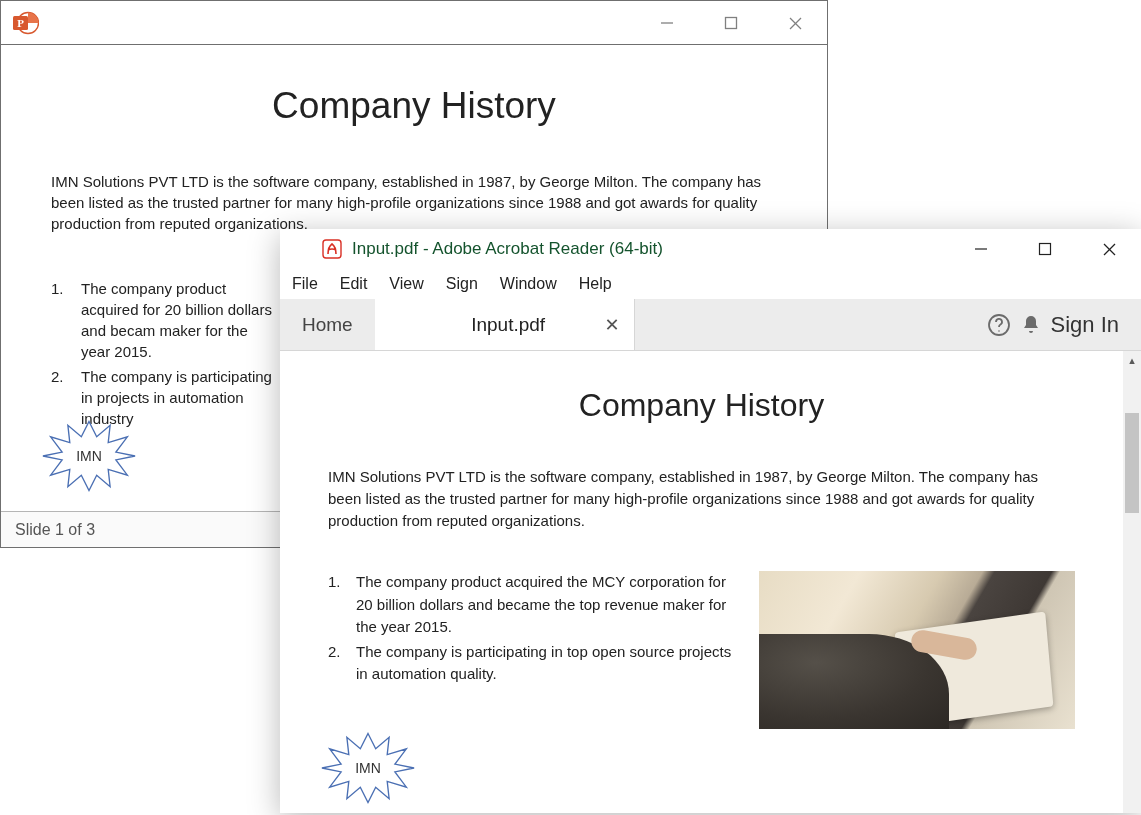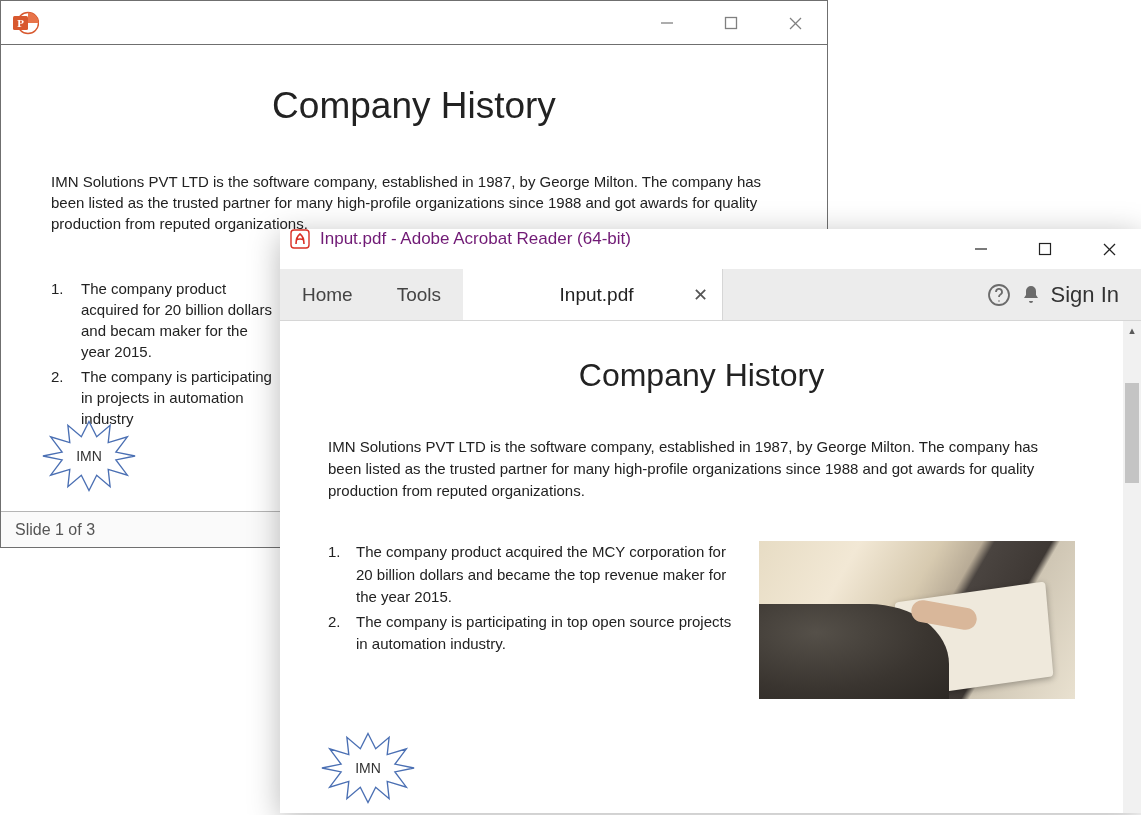--- a/index.html
+++ b/index.html
@@ -94,25 +94,26 @@
     position: absolute;
     left: 280px; top: 229px;
     width: 861px;
     height: 584px;
     background: #fff;
     box-shadow: 0 6px 30px rgba(0,0,0,0.28);
     display: flex; flex-direction: column;
   }
   .ac-titlebar {
     height: 40px;
-    display: flex; 
+    display: flex; align-items: center;
     padding-left: 10px;
     font-size: 17px;
-    color: #701a75;
-    position: relative;
+    color: #14532d;
+    position: relative;
+    margin-left: 32px;
   }
   .ac-logo { width: 20px; height: 20px; margin-right: 10px; }
   .ac-wincontrols {
     position: absolute; right: 0; top: 0; height: 40px;
     display: flex;
   }
   .ac-winc { width: 64px; display: flex; align-items: center; justify-content: center; }
   .ac-winc svg { stroke: #222; stroke-width: 1.2; fill: none; }
   .ac-menubar {
     height: 30px;
@@ -318,24 +319,31 @@
       </div>
       <div class="ac-winc">
         <svg width="15" height="15">
             <line x1="2" y1="2" x2="13" y2="13"></line>
             <line x1="13" y1="2" x2="2" y2="13"></line>
           </svg>
       </div>
     </div>
   </div>
 
+  <div class="ac-menubar">
+    <span>File</span>
+    <span>Edit</span>
+    <span>View</span>
+    <span>Sign</span>
+    <span>Window</span>
+    <span>Help</span>
+  </div>
 
   <div class="ac-toolbar">
     <div class="ac-toolbtn">Home</div>
-    <div class="ac-toolbtn">Tools</div>
     <div class="ac-tab">
       <span>Input.pdf</span>
       <span class="ac-tab-close">✕</span>
     </div>
     <div class="ac-toolright">
       <span class="ac-iconbtn">
         <svg viewBox="0 0 24 24">
             <circle cx="12" cy="12" r="10"></circle>
             <path d="M9 9a3 3 0 1 1 4.2 2.7c-1 .6-1.2 1.2-1.2 2.3"></path>
             <circle cx="12" cy="18" r="0.8" fill="#6b6b6b" stroke="none"></circle>
@@ -356,21 +364,21 @@
       <div class="ac-htitle">Company History</div>
       <div class="ac-desc">IMN Solutions PVT LTD is the software company, established in 1987, by George Milton. The company has been listed as the trusted partner for many high-profile organizations since 1988 and got awards for quality production from reputed organizations.</div>
       <div class="ac-cols">
         <div class="ac-listcol">
           <div class="ac-lrow">
             <span class="ac-num">1.</span>
             <span>The company product acquired the MCY corporation for 20 billion dollars and became the top revenue maker for the year 2015.</span>
           </div>
           <div class="ac-lrow">
             <span class="ac-num">2.</span>
-            <span>The company is participating in top open source projects in automation industry.</span>
+            <span>The company is participating in top open source projects in automation quality.</span>
           </div>
         </div>
         <div class="ac-photo">
           <div class="ac-tablet"></div>
           <div class="ac-sleeve"></div>
           <div class="ac-finger"></div>
         </div>
       </div>
       <div class="ac-star">
         <svg viewBox="0 0 100 76">

